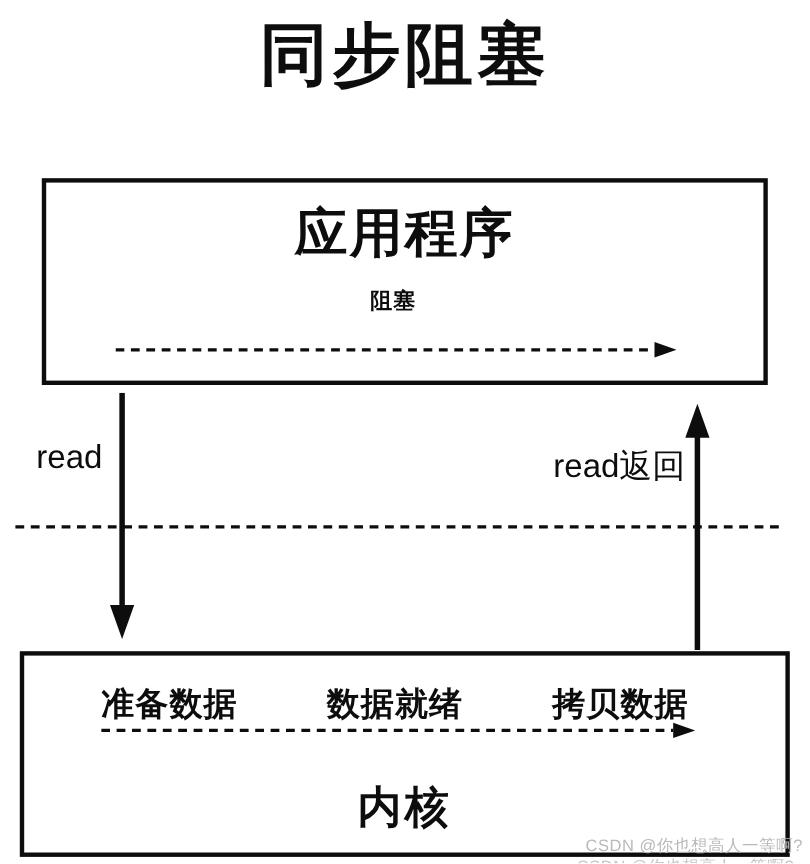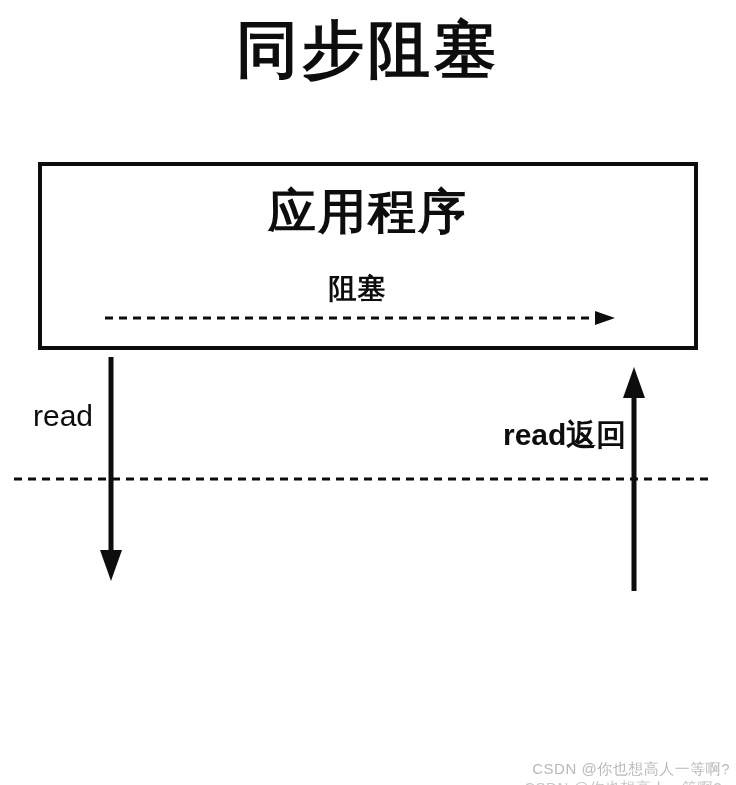--- a/index.html
+++ b/index.html
@@ -48,48 +48,48 @@
     top: 14px;
     left: 0;
     width: 100%;
     text-align: center;
     font-size: 48px;
     font-weight: 600;
     letter-spacing: 2px;
   }
   .blocking-label {
     position: absolute;
-    top: 104px;
+    top: 94px;
     left: 63px;
     width: 505px;
     text-align: center;
-    font-size: 28px;
+    font-size: 20px;
     font-weight: 600;
     letter-spacing: 1px;
     font-family: Liberation Mono, monospace;
   }
   .blocking-arrow {
     position: absolute;
     left: 63px;
     top: 144px;
   }
   .read-label {
     position: absolute;
     left: 33px;
     top: 399px;
     font-size: 30px;
     font-weight: 500;
     text-align: right;
   }
   .read-return-label {
     position: absolute;
     left: 503px;
-    top: 415px;
+    top: 404px;
     font-size: 30px;
-    font-weight: 700;
+    font-weight: 400;
   }
   .down-arrow {
     position: absolute;
     left: 97px;
     top: 357px;
   }
   .up-arrow {
     position: absolute;
     left: 620px;
     top: 367px;
@@ -175,17 +175,29 @@
   <svg class="separator-line" width="700" height="12" viewBox="0 0 700 12">
     <line x1="2" y1="6" x2="698" y2="6" stroke="#0d0d0d" stroke-width="3" stroke-dasharray="8 6"></line>
   </svg>
 
   <div class="read-return-label">read返回</div>
   <svg class="up-arrow" width="28" height="224" viewBox="0 0 28 224">
     <polygon points="14,0 3,31 25,31" fill="#0d0d0d"></polygon>
     <line x1="14" y1="26" x2="14" y2="224" stroke="#0d0d0d" stroke-width="5"></line>
   </svg>
 
+  <div class="box kernel-box">
+    <div class="kernel-steps">
+      <span>准备数据</span>
+      <span>数据就绪</span>
+      <span>拷贝数据</span>
+    </div>
+    <svg class="kernel-arrow" width="540" height="16" viewBox="0 0 540 16">
+      <line x1="0" y1="8" x2="520" y2="8" stroke="#0d0d0d" stroke-width="3" stroke-dasharray="8 6"></line>
+      <polygon points="540,8 520,1 520,15" fill="#0d0d0d"></polygon>
+    </svg>
+    <div class="kernel-label">内核</div>
+  </div>
 
   <div class="watermark">CSDN @你也想高人一等啊?</div>
   <div class="watermark-clipped">CSDN @你也想高人一等啊?</div>
 
 </div>
 
 </body></html>

